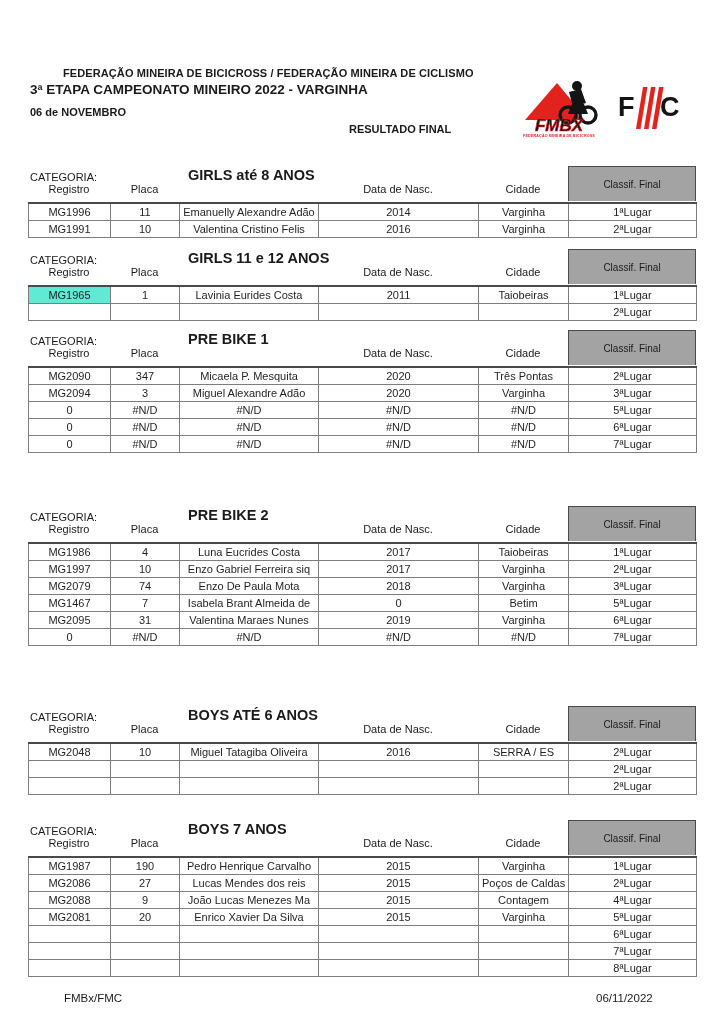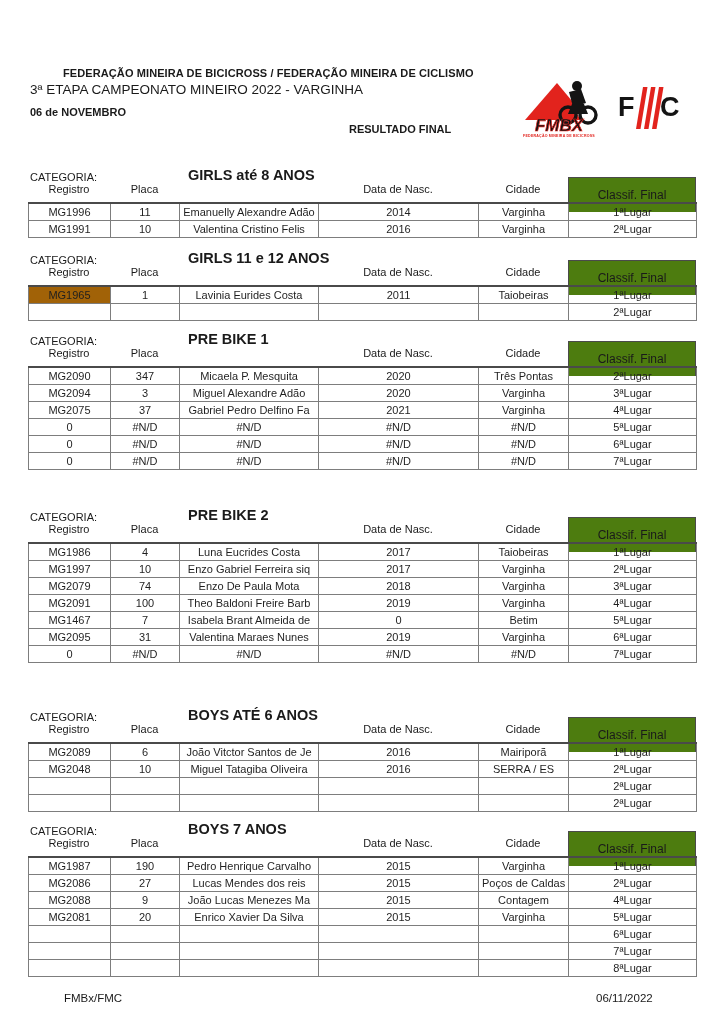--- a/index.html
+++ b/index.html
@@ -1,42 +1,42 @@
 <!DOCTYPE html>
 <html><head>
 <meta charset="utf-8">
 <style>
   html,body{margin:0;padding:0;background:#fff;}
   .page{position:relative;width:724px;height:1024px;background:#ffffff;overflow:hidden;
         font-family:"Liberation Sans",sans-serif;color:#1a1a1a;}
   .abs{position:absolute;}
   .hline1{left:30px;top:67px;font-size:11px;font-weight:bold;letter-spacing:.1px;margin-left:33px;}
-  .hline2{left:30px;top:82px;font-size:13.5px;font-weight:normal;}
+  .hline2{left:30px;top:82px;font-size:13.5px;font-weight:bold;}
   .hline3{left:30px;top:106px;font-size:11px;font-weight:bold;}
   .resultado{left:349px;top:123px;font-size:11px;font-weight:bold;}
   .footer-left{left:64px;top:992px;font-size:11.5px;text-align:center;}
   .footer-right{left:596px;top:992px;font-size:11.5px;}
 
   .section{position:absolute;left:28px;width:668px;}
   .cat-label{position:absolute;left:2px;top:5px;font-size:11px;}
   .cat-title{position:absolute;left:160px;top:1px;font-size:14.5px;font-weight:bold;}
   .classif-box{position:absolute;left:540px;top:0;width:126px;height:34px;
-               border:1px solid #4a4a4a;border-bottom:none;background:#4d7c0f;
-               display:flex;align-items:center;justify-content:center;font-size:12px;margin-top:11px;}
+               border:1px solid #4a4a4a;border-bottom:none;background:#a3a3a3;
+               display:flex;align-items:center;justify-content:center;font-size:10px;}
   .colheads{position:absolute;left:0;top:16px;width:540px;height:15px;display:flex;}
   .colhead{display:block;text-align:center;font-size:11px;line-height:15px;}
 
   table.datatable{position:absolute;left:0;top:36px;border-collapse:collapse;
                   table-layout:fixed;width:668px;
                   border:1px solid #4a4a4a;border-top:2px solid #4a4a4a;}
   table.datatable td{border:1px solid #7d7d7d;height:16px;padding:0 3px;
                      font-size:11px;text-align:center;overflow:hidden;white-space:nowrap;
                      color:#1f1f1f;}
   td.c-nome{text-align:left;}
-  td.hl{background:#a16207;}
+  td.hl{background:#5eead4;}
 
   .fmbx-caption{fill:#e2231d;font-size:3.6px;font-weight:bold;letter-spacing:.2px;}
 </style>
 </head>
 <body>
 
 <div class="page">
 
   <div class="abs hline1">FEDERAÇÃO MINEIRA DE BICICROSS / FEDERAÇÃO MINEIRA DE CICLISMO</div>
   <div class="abs hline2">3ª ETAPA CAMPEONATO MINEIRO 2022 - VARGINHA</div>
@@ -178,28 +178,20 @@
             </tr>
             <tr>
               <td>MG2094</td>
               <td>3</td>
               <td class="c-nome">Miguel Alexandre Adão</td>
               <td>2020</td>
               <td>Varginha</td>
               <td>3ªLugar</td>
             </tr>
             <tr>
-              <td>MG2075</td>
-              <td>37</td>
-              <td class="c-nome">Gabriel Pedro Delfino Fa</td>
-              <td>2021</td>
-              <td>Varginha</td>
-              <td>4ªLugar</td>
-            </tr>
-            <tr>
               <td>0</td>
               <td>#N/D</td>
               <td class="c-nome">#N/D</td>
               <td>#N/D</td>
               <td>#N/D</td>
               <td>5ªLugar</td>
             </tr>
             <tr>
               <td>0</td>
               <td>#N/D</td>
@@ -258,28 +250,20 @@
             </tr>
             <tr>
               <td>MG2079</td>
               <td>74</td>
               <td class="c-nome">Enzo De Paula Mota</td>
               <td>2018</td>
               <td>Varginha</td>
               <td>3ªLugar</td>
             </tr>
             <tr>
-              <td>MG2091</td>
-              <td>100</td>
-              <td class="c-nome">Theo Baldoni Freire Barb</td>
-              <td>2019</td>
-              <td>Varginha</td>
-              <td>4ªLugar</td>
-            </tr>
-            <tr>
               <td>MG1467</td>
               <td>7</td>
               <td class="c-nome">Isabela Brant Almeida de</td>
               <td>0</td>
               <td>Betim</td>
               <td>5ªLugar</td>
             </tr>
             <tr>
               <td>MG2095</td>
               <td>31</td>
@@ -314,28 +298,20 @@
       <colgroup>
         <col style="width:82px">
             <col style="width:69px">
             <col style="width:139px">
         <col style="width:160px">
             <col style="width:90px">
             <col style="width:128px">
       </colgroup>
       <tbody>
             <tr>
-              <td>MG2089</td>
-              <td>6</td>
-              <td class="c-nome">João Vitctor Santos de Je</td>
-              <td>2016</td>
-              <td>Mairiporã</td>
-              <td>1ªLugar</td>
-            </tr>
-            <tr>
               <td>MG2048</td>
               <td>10</td>
               <td class="c-nome">Miguel Tatagiba Oliveira</td>
               <td>2016</td>
               <td>SERRA / ES</td>
               <td>2ªLugar</td>
             </tr>
             <tr>
               <td></td>
               <td></td>

